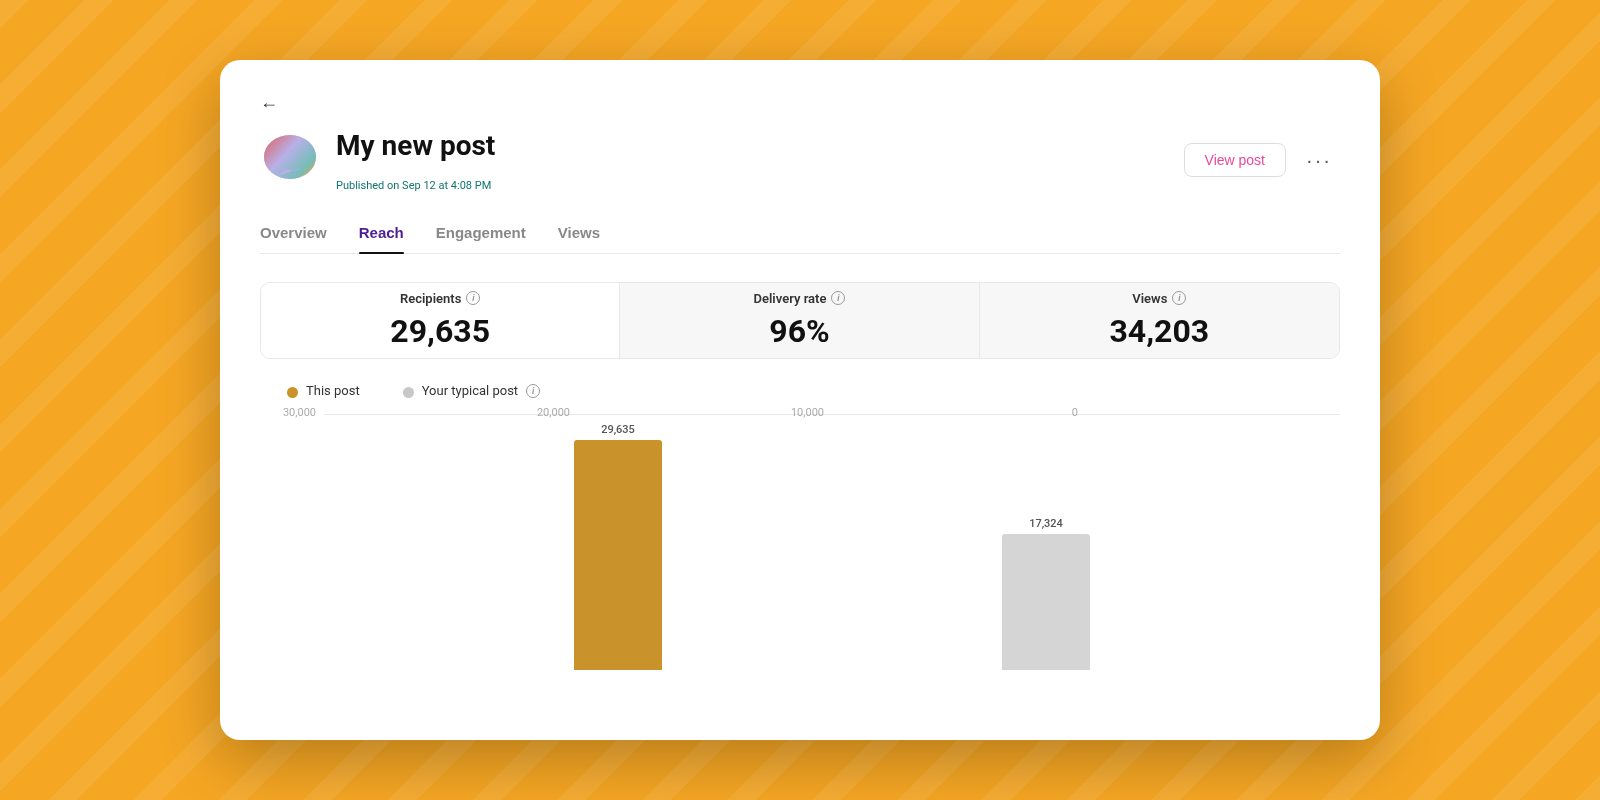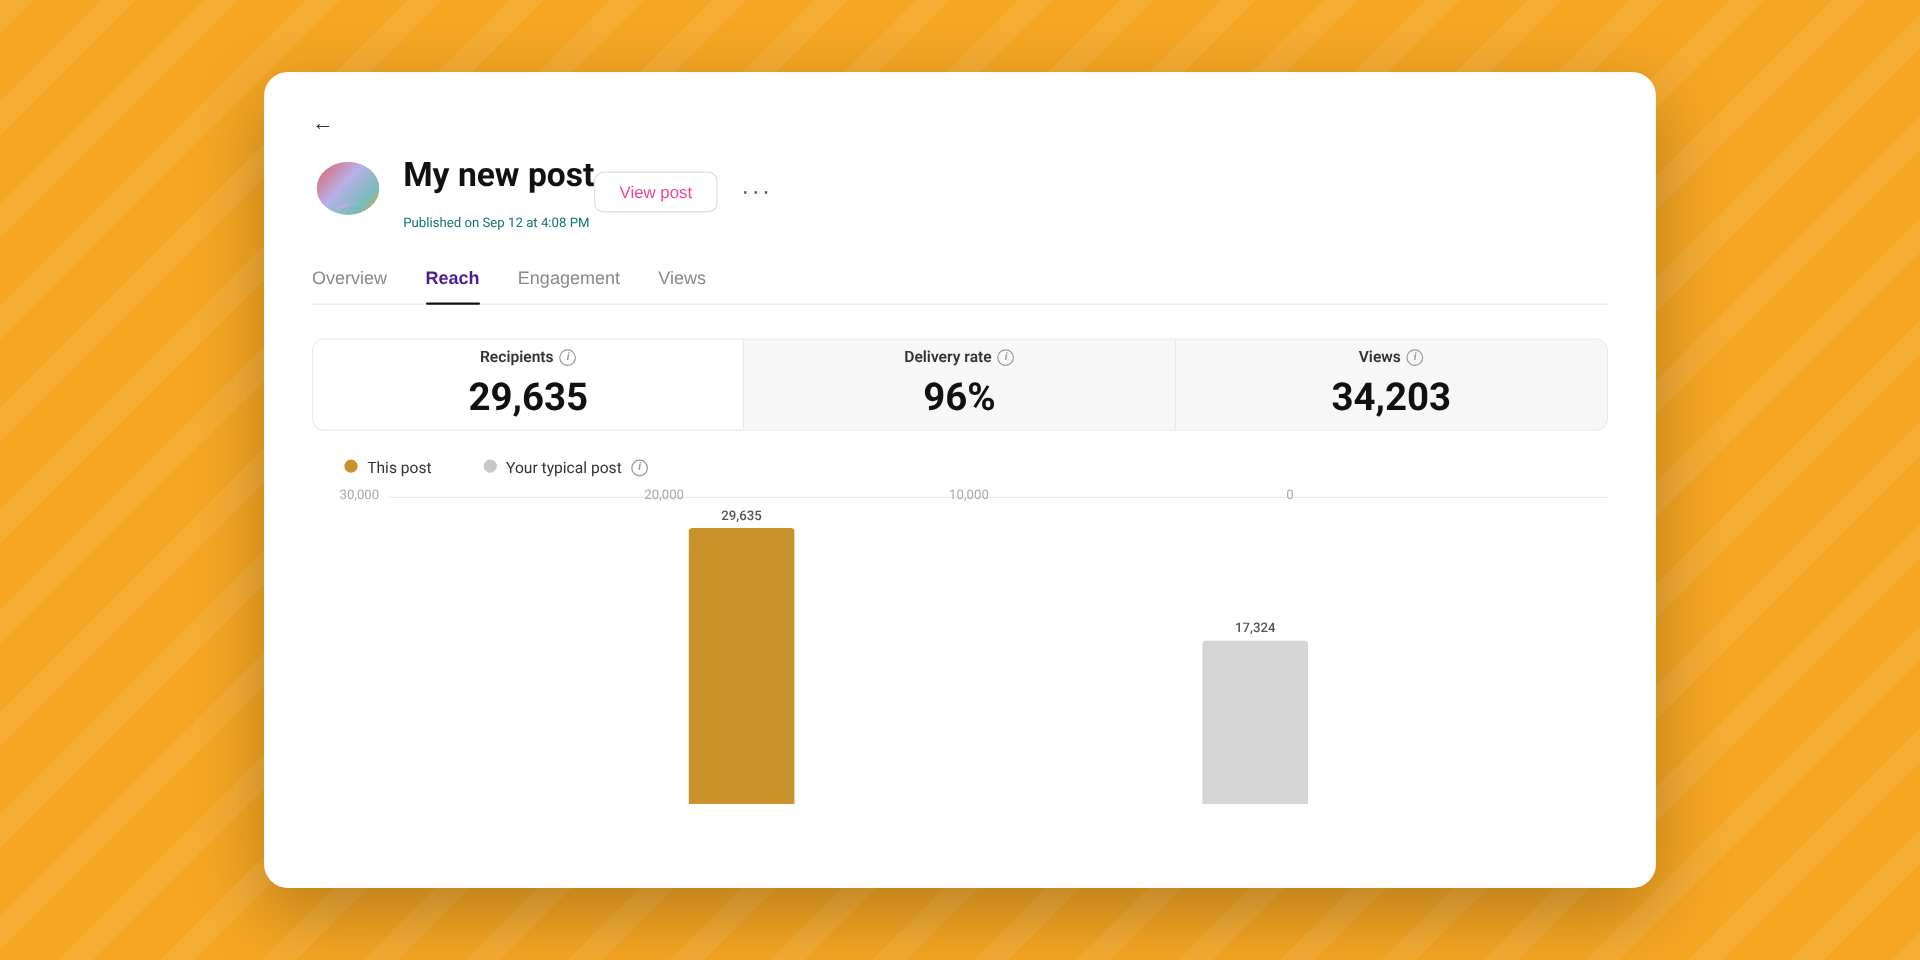--- a/index.html
+++ b/index.html
@@ -44,20 +44,21 @@
       cursor: pointer;
       padding: 0;
       margin-bottom: 16px;
       color: #333;
     }
 
     
     .header {
       display: flex;
       align-items: center;
+      justify-content: space-between;
       margin-bottom: 24px;
     }
 
     .header-left {
       display: flex;
       align-items: center;
       gap: 16px;
     }
 
     .post-avatar {
@@ -116,21 +117,21 @@
     }
 
     .tab {
       padding: 8px 0 12px 0;
       font-size: 15px;
       color: #888;
       cursor: pointer;
       border: none;
       background: none;
       position: relative;
-      font-weight: 400;
+      font-weight: 700;
     }
 
     .tab.active {
       color: #4c1d95;
       font-weight: 600;
     }
 
     .tab.active::after {
       content: '';
       position: absolute;
@@ -203,21 +204,21 @@
     .legend {
       display: flex;
       align-items: center;
       gap: 24px;
       margin-bottom: 16px;
       padding-left: 8px;
     }
 
     .legend-item {
       display: flex;
-      align-items: flex-start;
+      align-items: flex-end;
       gap: 8px;
       font-size: 13px;
       color: #333;
       padding-left: 19px;
     }
 
     .legend-dot {
       width: 11px;
       height: 11px;
       border-radius: 50%;

